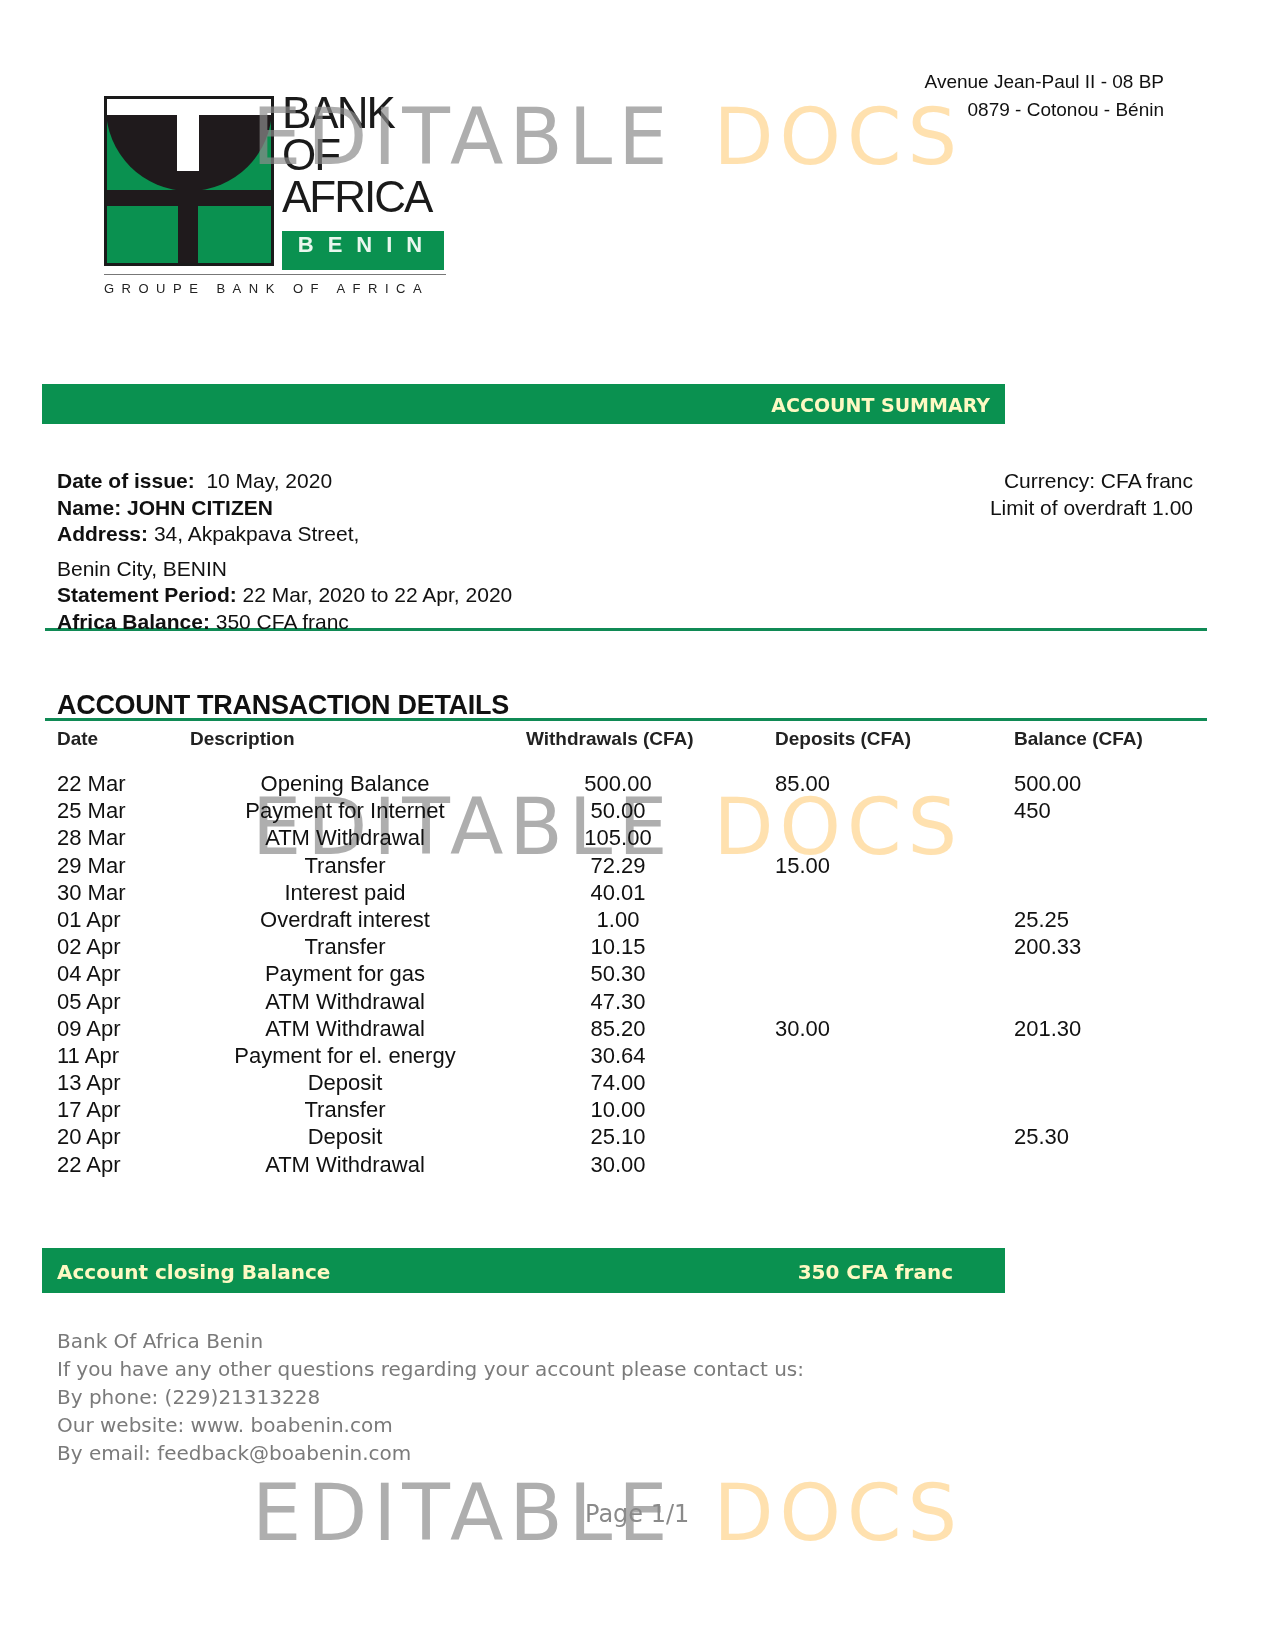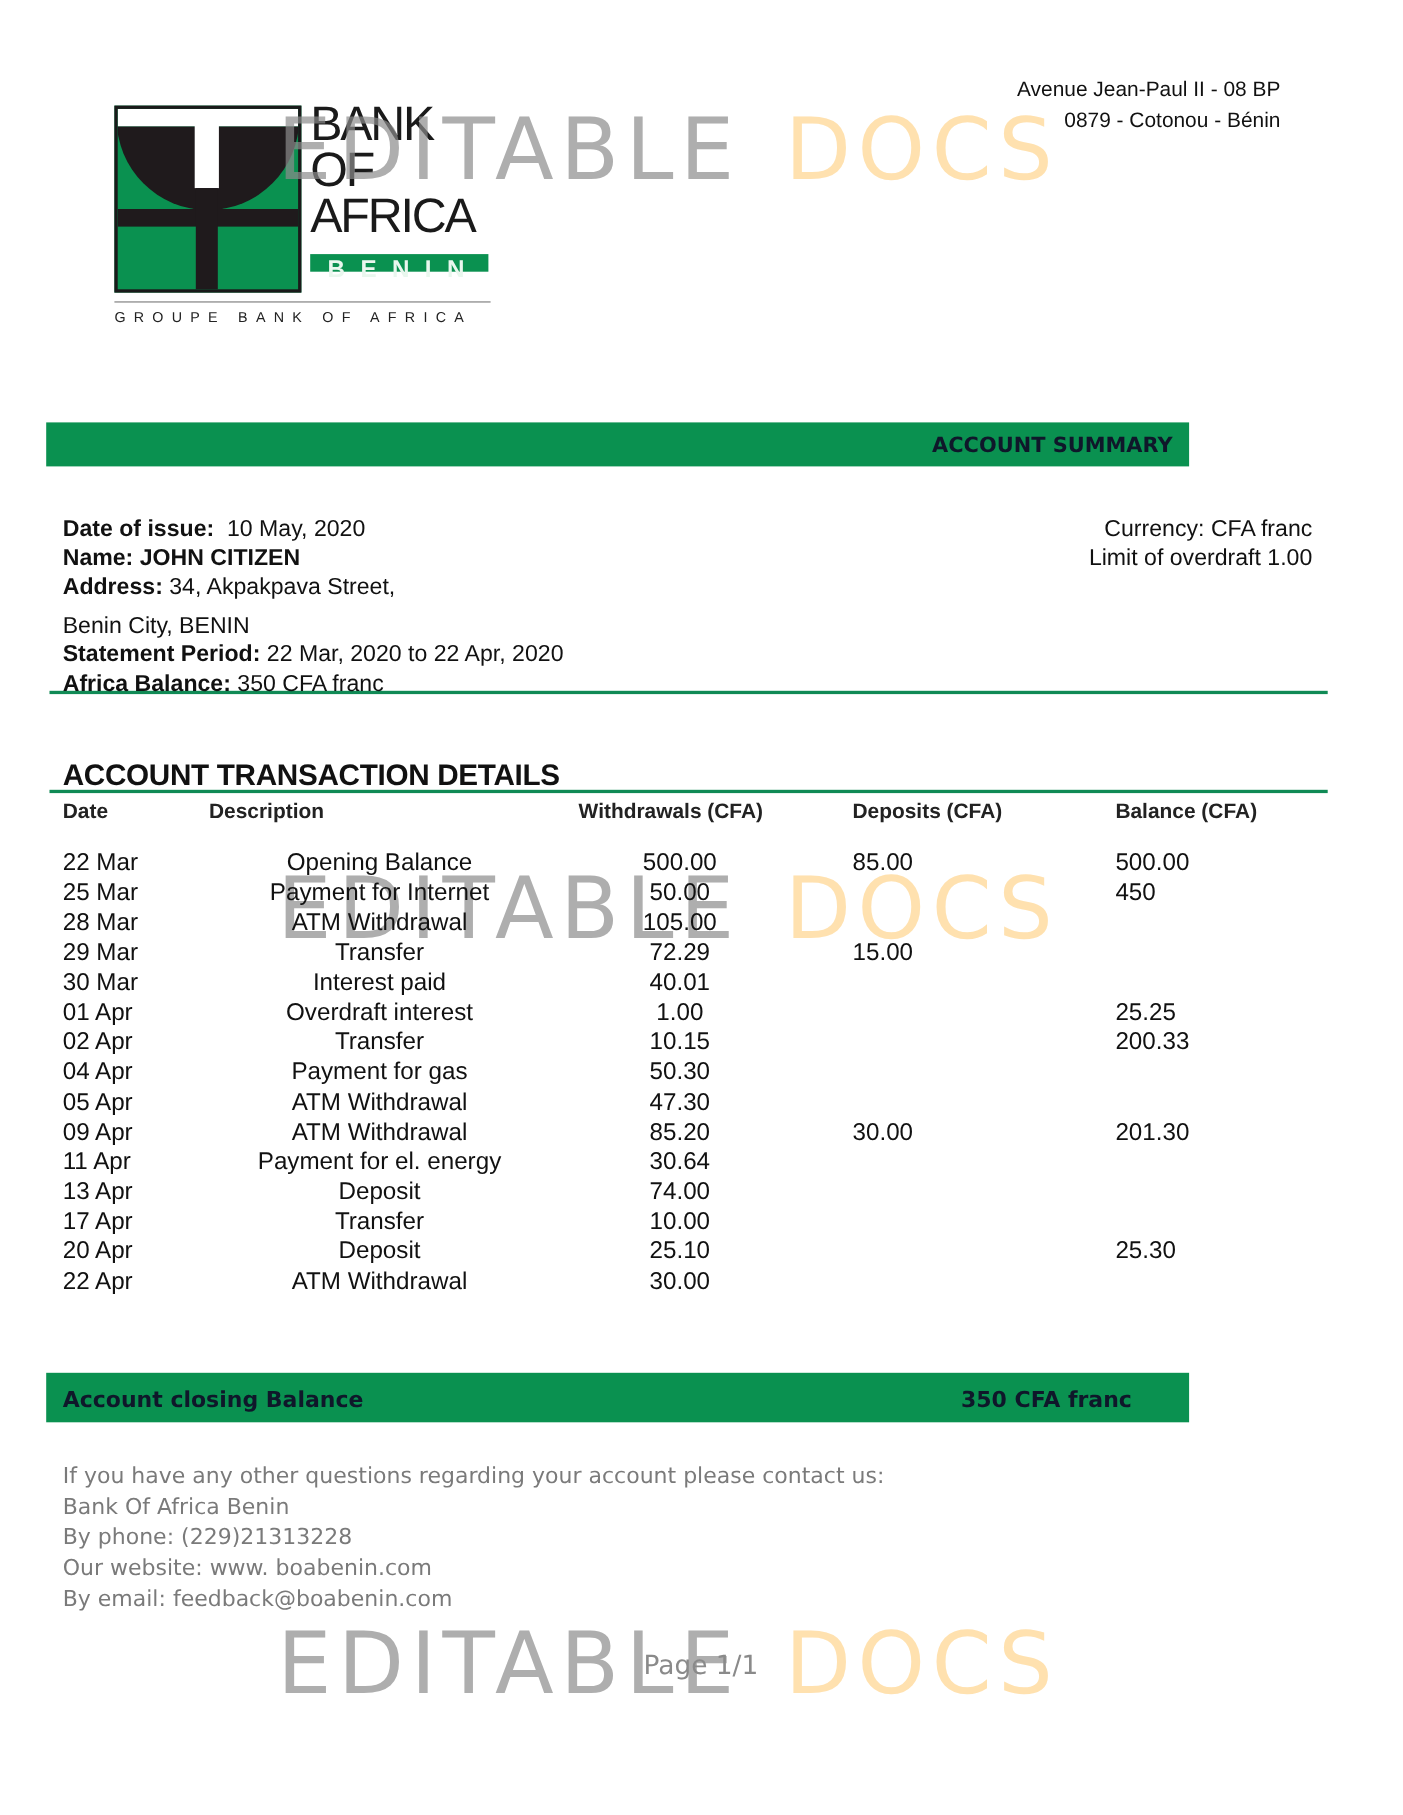--- a/index.html
+++ b/index.html
@@ -9,34 +9,34 @@
   .logo { position: absolute; left: 104px; top: 96px; width: 345px; height: 210px; }
   .logo-mark { position: absolute; left: 0; top: 0; width: 170px; height: 170px; border: 3px solid #1a1a1a; box-sizing: border-box; background: #0a9150; overflow: hidden; }
   .logo-mark .top-white { position: absolute; left: 0; top: 0; width: 100%; height: 16px; background: #fff; }
   .logo-mark .bowl-wrap { position: absolute; left: 0; top: 16px; width: 100%; height: 75px; overflow: hidden; }
   .logo-mark .bowl-shape { position: absolute; left: -1px; top: -90px; width: 166px; height: 166px; border-radius: 50%; background: #1f1a1c; }
   .logo-mark .t-stem { position: absolute; left: 70px; top: 10px; width: 22px; height: 62px; background: #fff; }
   .logo-mark .hbar { position: absolute; left: 0; top: 91px; width: 100%; height: 16px; background: #1f1a1c; }
   .logo-mark .vbar { position: absolute; left: 71px; top: 72px; width: 20px; height: 100px; background: #1f1a1c; }
 
   .logo-text { position: absolute; left: 178px; top: -4px; font-family: "Liberation Sans", sans-serif; font-size: 44px; line-height: 42px; color: #1a1a1a; letter-spacing: -2px; font-weight: 400; }
-  .logo-benin { position: absolute; left: 178px; top: 135px; width: 162px; height: 16px; background: #0a9150; color: #e9f7ee; font-size: 22px; font-weight: 700; letter-spacing: 14px; text-align: center; line-height: 28px; padding-left: 8px; box-sizing: border-box; }
+  .logo-benin { position: absolute; left: 178px; top: 135px; width: 162px; height: 39px; background: #0a9150; color: #e9f7ee; font-size: 22px; font-weight: 700; letter-spacing: 14px; text-align: center; line-height: 28px; padding-left: 8px; box-sizing: border-box; }
   .logo-rule { position: absolute; left: 0; top: 178px; width: 342px; height: 1px; background: #777; }
   .logo-group { position: absolute; left: 0; top: 185px; font-size: 13px; letter-spacing: 7.5px; color: #222; white-space: nowrap; }
 
   
   .bank-address { position: absolute; right: 111px; top: 68px; text-align: right; font-size: 19px; line-height: 28px; color: #111; }
 
   
   .wm { position: absolute; font-family: "DejaVu Sans", sans-serif; font-weight: 400; font-size: 78px; letter-spacing: 6px; white-space: nowrap; pointer-events: none; z-index: 0; }
   .wm .a { color: rgba(140,140,140,0.7); }
   .wm .b { color: rgba(255,200,110,0.55); margin-left: 40px; }
 
   
-  .bar { position: absolute; left: 42px; width: 1039px; background: #0a9150; color: #0f172a; font-family: "DejaVu Sans", sans-serif; font-weight: 700; }
+  .bar { position: absolute; left: 42px; width: 963px; background: #0a9150; color: #fef9c3; font-family: "DejaVu Sans", sans-serif; font-weight: 700; }
   .bar-summary { top: 384px; height: 40px; }
   .bar-summary span { position: absolute; right: 15px; top: 10px; font-size: 19px; }
 
   .summary-left { position: absolute; left: 57px; top: 468px; font-size: 21px; line-height: 26.5px; z-index: 2; }
   .summary-left b { font-weight: 700; }
   .summary-left .gap { height: 8px; }
   .summary-right { position: absolute; right: 82px; top: 468px; text-align: right; font-size: 21px; line-height: 26.5px; }
 
   .rule { position: absolute; left: 45px; width: 1162px; height: 3px; background: #108a55; }
 
@@ -239,19 +239,19 @@
       <span class="c-bal"></span>
     </div>
   </div>
 
 <div class="bar bar-closing">
   <span class="l">Account closing Balance</span>
   <span class="r">350 CFA franc</span>
 </div>
 
 <div class="footer">
+  <div>Bank Of Africa Benin</div>
   <div>If you have any other questions regarding your account please contact us:</div>
-  <div>Bank Of Africa Benin</div>
   <div>By phone: (229)21313228</div>
   <div>Our website: www. boabenin.com</div>
   <div>By email: feedback@boabenin.com</div>
 </div>
 <div class="page-num">Page 1/1</div>
 
 </body></html>

